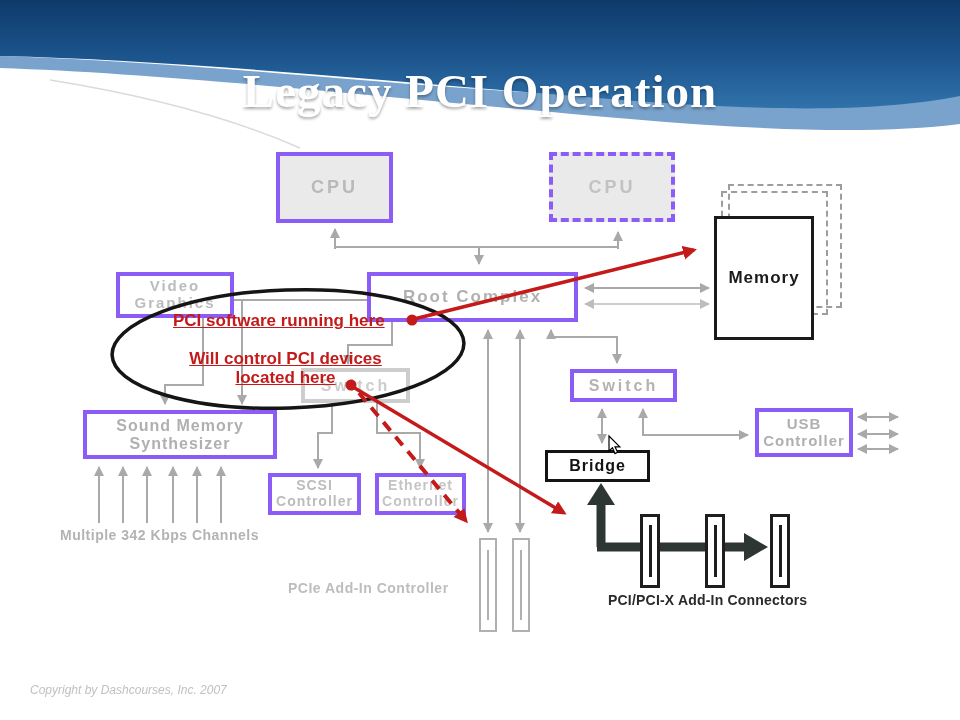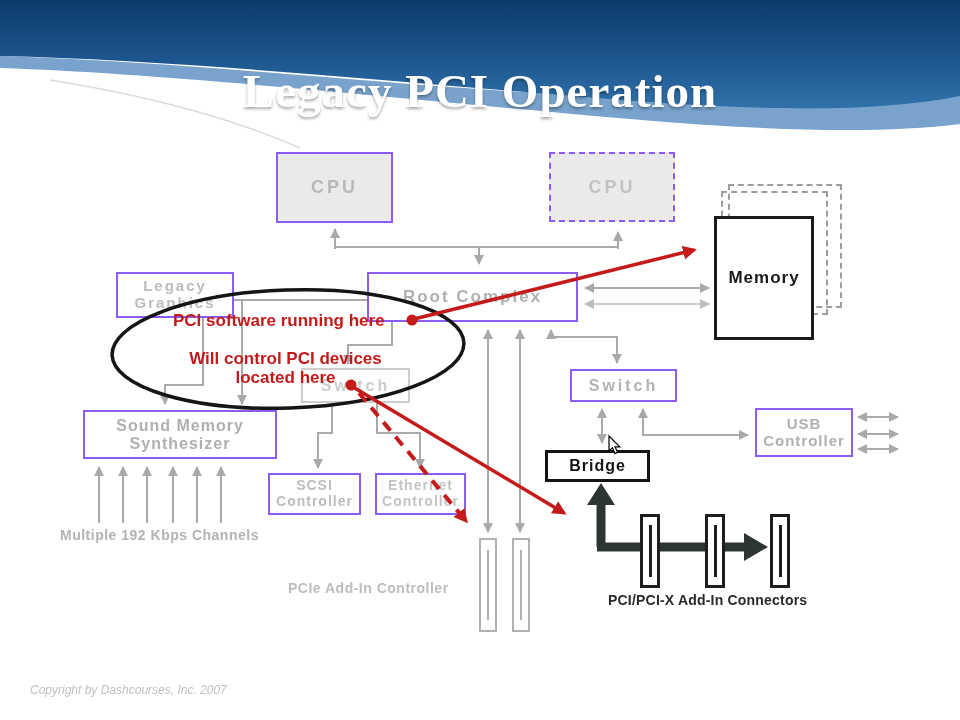--- a/index.html
+++ b/index.html
@@ -9,21 +9,21 @@
   #banner{position:absolute;left:0;top:0;width:960px;height:150px;z-index:0;}
   #slide-title{position:absolute;left:0;top:16px;width:960px;text-align:center;
     font-family:"Liberation Serif",serif;font-weight:bold;font-size:47px;color:#ffffff;
     letter-spacing:1px;text-shadow:0 2px 3px rgba(0,0,0,0.35);z-index:1;margin-top:48px;}
   
   .layer{position:absolute;left:0;top:0;width:960px;height:720px;}
   #lines-layer{z-index:1;}
   #boxes-layer{z-index:2;}
   #overlay-layer{z-index:4;pointer-events:none;}
   
-  .box{position:absolute;box-sizing:border-box;border:2px solid #8b5cf6;background:#fff;
+  .box{position:absolute;box-sizing:border-box;border:4px solid #8b5cf6;background:#fff;
        display:flex;flex-direction:column;align-items:center;justify-content:center;
        font-weight:bold;color:#b3b3b3;text-align:center;line-height:1.12;z-index:2;}
   #cpu-left{left:276px;top:152px;width:117px;height:71px;background:#eaeaea;font-size:18px;letter-spacing:3px;color:#b9b9b9;}
   #cpu-right{left:549px;top:152px;width:126px;height:70px;background:#eaeaea;border-style:dashed;font-size:18px;letter-spacing:3px;color:#c2c2c2;}
   #memory-echo2{left:728px;top:184px;width:114px;height:124px;border:2px dashed #9d9d9d;background:transparent;}
   #memory-echo1{left:721px;top:191px;width:107px;height:124px;border:2px dashed #9d9d9d;background:transparent;}
   #memory{left:714px;top:198px;width:100px;height:124px;border:3px solid #1a1a1a;color:#1a1a1a;font-size:17px;letter-spacing:1px;margin-top:18px;}
   #video-graphics{left:116px;top:272px;width:118px;height:46px;font-size:15px;letter-spacing:2px;color:#bcbcbc;}
   #root-complex{left:367px;top:272px;width:211px;height:50px;font-size:17px;letter-spacing:2px;color:#b0b0b0;}
   #switch-upper{left:301px;top:368px;width:109px;height:35px;border-color:#cdcdcd;color:#cdcdcd;font-size:16px;letter-spacing:3px;}
@@ -39,21 +39,21 @@
   #pcie1{left:479px;top:538px;} #pcie2{left:512px;top:538px;}
   .pci-conn{position:absolute;box-sizing:border-box;width:20px;height:74px;border:3px solid #1e1e1e;background:#fff;z-index:2;}
   .pci-conn::after{content:"";position:absolute;left:50%;top:8px;bottom:8px;width:3px;margin-left:-1.5px;background:#1e1e1e;}
   #pci1{left:640px;top:514px;} #pci2{left:705px;top:514px;} #pci3{left:770px;top:514px;}
   
   .caption{position:absolute;z-index:2;white-space:nowrap;}
   #channels-label{left:60px;top:527px;color:#b3b3b3;font-size:14px;font-weight:bold;letter-spacing:0.5px;}
   #pcie-label{left:288px;top:580px;color:#bdbdbd;font-size:14px;font-weight:bold;letter-spacing:0.5px;}
   #pci-label{left:608px;top:592px;color:#2a2a2a;font-size:14px;font-weight:bold;letter-spacing:0.2px;}
   #copyright{left:30px;top:683px;color:#c0c0c0;font-size:12px;font-style:italic;}
-  .red-note{position:absolute;z-index:5;color:#c41a1a;font-weight:bold;font-size:17px;white-space:nowrap;}
+  .red-note{position:absolute;z-index:5;color:#c41a1a;font-weight:bold;font-size:17px;white-space:nowrap;text-decoration:underline;}
   #note1{left:173px;top:311px;}
   #note2{left:168px;top:349px;width:235px;text-align:center;white-space:normal;line-height:1.12;}
 </style>
 </head>
 <body>
 
 <div id="slide">
 
   <svg id="banner" width="960" height="150" viewBox="0 0 960 150">
     <defs>
@@ -133,21 +133,21 @@
     </div>
     <div class="box" id="cpu-right">
       <span>CPU</span>
     </div>
     <div class="box" id="memory-echo2"></div>
     <div class="box" id="memory-echo1"></div>
     <div class="box" id="memory">
       <span>Memory</span>
     </div>
     <div class="box" id="video-graphics">
-      <span>Legacy</span>
+      <span>Video</span>
       <span>Graphics</span>
     </div>
     <div class="box" id="root-complex">
       <span>Root Complex</span>
     </div>
     <div class="box" id="switch-upper">
       <span>Switch</span>
     </div>
     <div class="box" id="switch-lower">
       <span>Switch</span>
@@ -171,21 +171,21 @@
     <div class="box" id="bridge">
       <span>Bridge</span>
     </div>
 
     <div class="pcie-conn" id="pcie1"></div>
     <div class="pcie-conn" id="pcie2"></div>
     <div class="pci-conn" id="pci1"></div>
     <div class="pci-conn" id="pci2"></div>
     <div class="pci-conn" id="pci3"></div>
 
-    <div class="caption" id="channels-label">Multiple 192 Kbps Channels</div>
+    <div class="caption" id="channels-label">Multiple 342 Kbps Channels</div>
     <div class="caption" id="pcie-label">PCIe Add-In Controller</div>
     <div class="caption" id="pci-label">PCI/PCI-X Add-In Connectors</div>
     <div class="caption" id="copyright">Copyright by Dashcourses, Inc.  2007</div>
   </div>
 
   <svg id="overlay-layer" class="layer" width="960" height="720" viewBox="0 0 960 720">
     <defs>
       <marker id="ar" markerUnits="userSpaceOnUse" markerWidth="20" markerHeight="16" refX="11" refY="7" orient="auto">
         <path d="M0,0 L14,7 L0,14 Z" fill="#c41a1a"></path>
       </marker>

